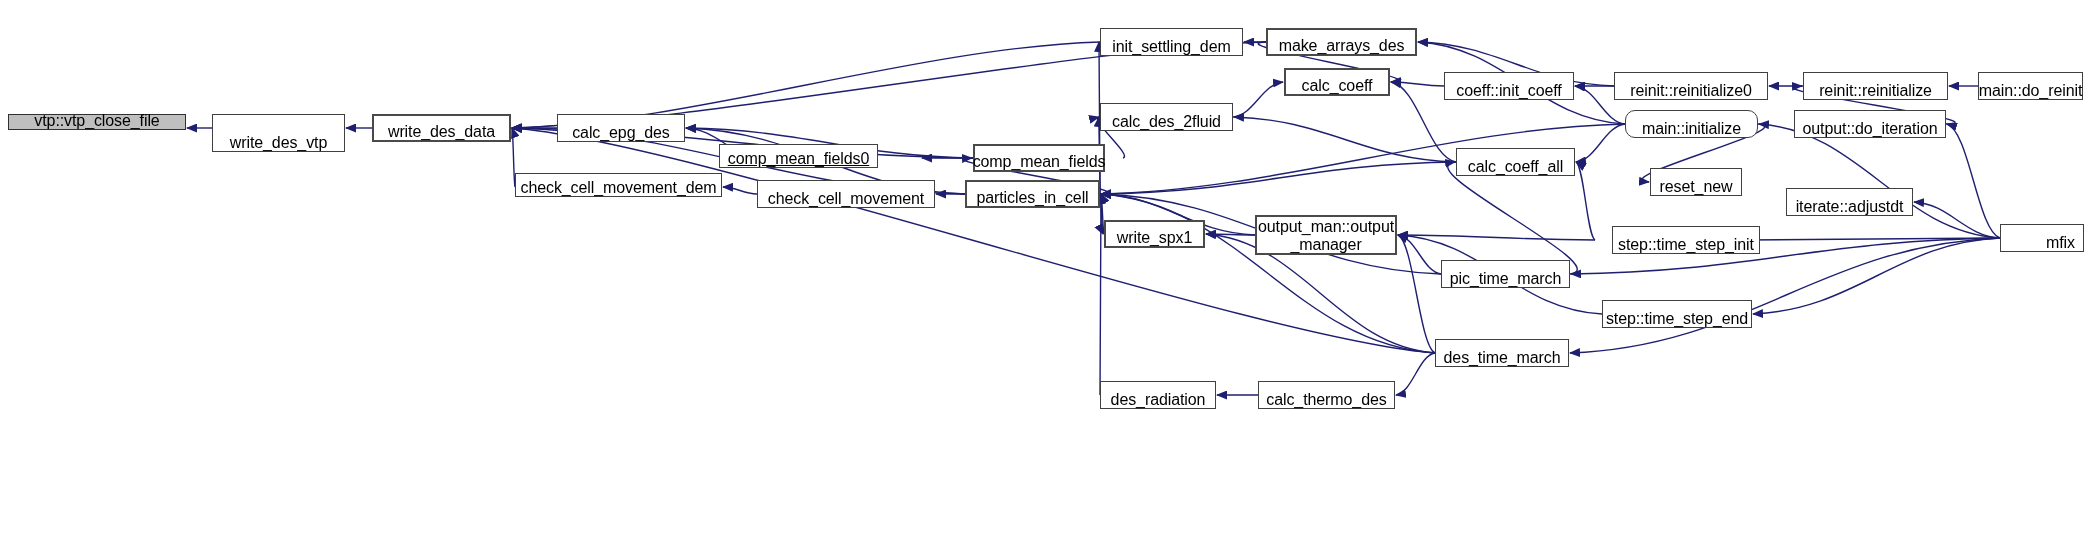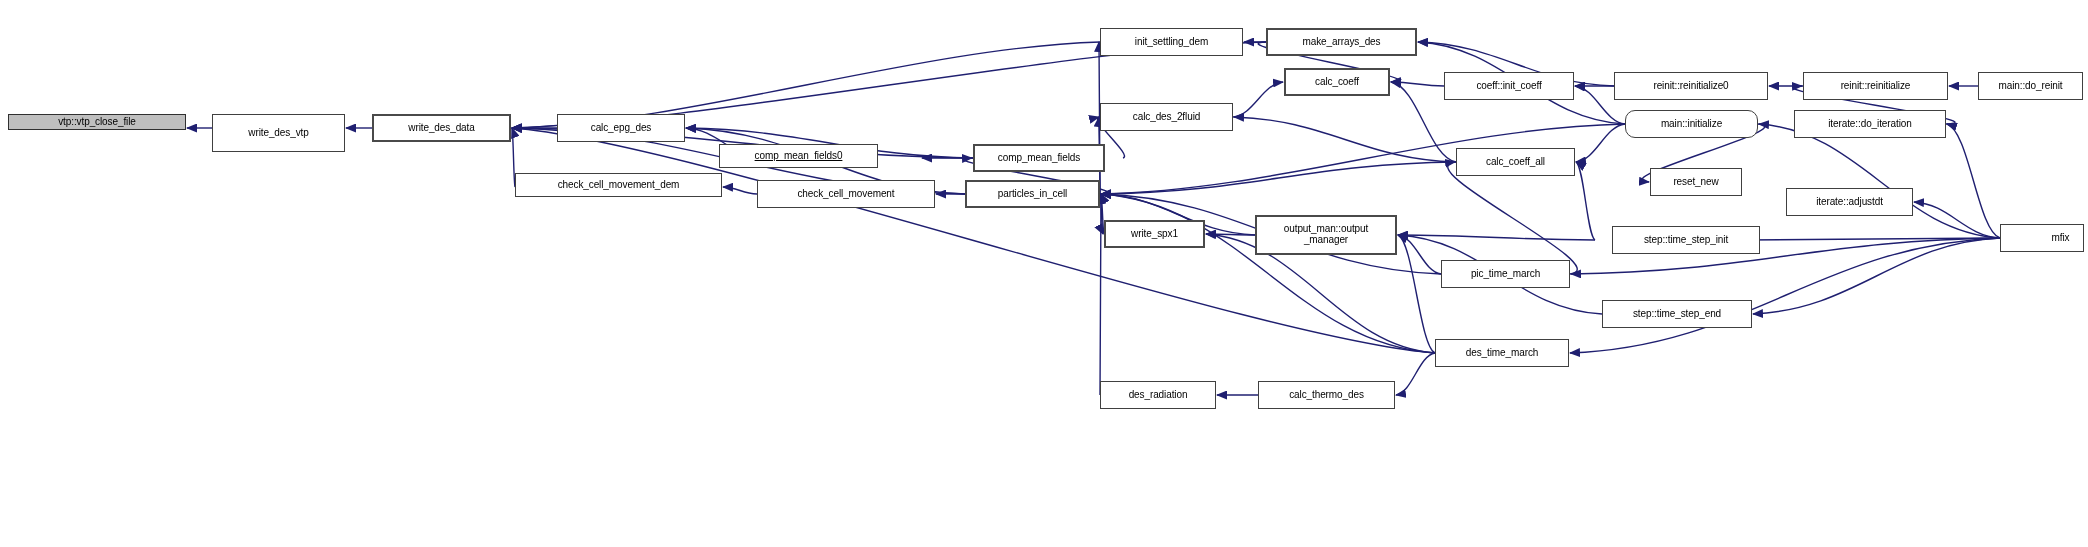--- a/index.html
+++ b/index.html
@@ -4,24 +4,24 @@
 <style>
   html,body{margin:0;padding:0;background:#ffffff;}
   body{font-family:"Liberation Sans", sans-serif;}
   #graph{position:relative;width:2088px;height:547px;background:#ffffff;overflow:hidden;}
   #edges{position:absolute;left:0;top:0;width:2088px;height:547px;}
   .node{
     position:absolute;
     box-sizing:border-box;
     background:#ffffff;
     border:1px solid #404040;
-    display:flex;align-items:center;justify-content:center;
+    display:flex;align-items:flex-end;justify-content:center;
     text-align:center;
     font-family:"Liberation Sans", sans-serif;
-    font-size:10px;
+    font-size:16px;
     color:#000000;
     line-height:1.08;
     white-space:pre-line;
     letter-spacing:-0.1px;
     z-index:3;
   }
   .node.root{background:#bfbfbf;border:1px solid #303030;}
   .node.thick{border-width:2px;border-color:#4a4a4a;}
 </style>
 </head>
@@ -108,21 +108,21 @@
       <div class="node thick" style="left: 965px; top: 180px; width: 135px; height: 28px;"><span>particles_in_cell</span></div>
       <div class="node" style="left: 1100px; top: 28px; width: 143px; height: 28px;"><span>init_settling_dem</span></div>
       <div class="node thick" style="left: 1266px; top: 28px; width: 151px; height: 28px;"><span>make_arrays_des</span></div>
       <div class="node thick" style="left: 1284px; top: 68px; width: 106px; height: 28px;"><span>calc_coeff</span></div>
       <div class="node" style="left: 1444px; top: 72px; width: 130px; height: 28px;"><span>coeff::init_coeff</span></div>
       <div class="node" style="left: 1614px; top: 72px; width: 154px; height: 28px;"><span>reinit::reinitialize0</span></div>
       <div class="node" style="left: 1803px; top: 72px; width: 145px; height: 28px;"><span>reinit::reinitialize</span></div>
       <div class="node" style="left: 1978px; top: 72px; width: 105px; height: 28px;"><span>main::do_reinit</span></div>
       <div class="node" style="left: 1100px; top: 103px; width: 133px; height: 28px;"><span>calc_des_2fluid</span></div>
       <div class="node" style="left: 1625px; top: 110px; width: 133px; height: 28px; border-radius: 10px;"><span>main::initialize</span></div>
-      <div class="node" style="left: 1794px; top: 110px; width: 152px; height: 28px;"><span>iterate::do_iteration</span></div>
+      <div class="node" style="left: 1794px; top: 110px; width: 152px; height: 28px;"><span>output::do_iteration</span></div>
       <div class="node" style="left: 1456px; top: 148px; width: 119px; height: 28px;"><span>calc_coeff_all</span></div>
       <div class="node" style="left: 1650px; top: 168px; width: 92px; height: 28px;"><span>reset_new</span></div>
       <div class="node" style="left: 1786px; top: 188px; width: 127px; height: 28px;"><span>iterate::adjustdt</span></div>
       <div class="node thick" style="left: 1104px; top: 220px; width: 101px; height: 28px;"><span>write_spx1</span></div>
       <div class="node thick" style="left: 1255px; top: 215px; width: 142px; height: 40px;"><span>output_man::output
 _manager</span></div>
       <div class="node" style="left: 1595px; top: 226px; width: 148px; height: 28px; margin-left: 17px;"><span>step::time_step_init</span></div>
       <div class="node" style="left: 2000px; top: 224px; width: 84px; height: 28px; padding-left: 37px;"><span>mfix</span></div>
       <div class="node" style="left: 1441px; top: 260px; width: 129px; height: 28px;"><span>pic_time_march</span></div>
       <div class="node" style="left: 1602px; top: 300px; width: 150px; height: 28px;"><span>step::time_step_end</span></div>

